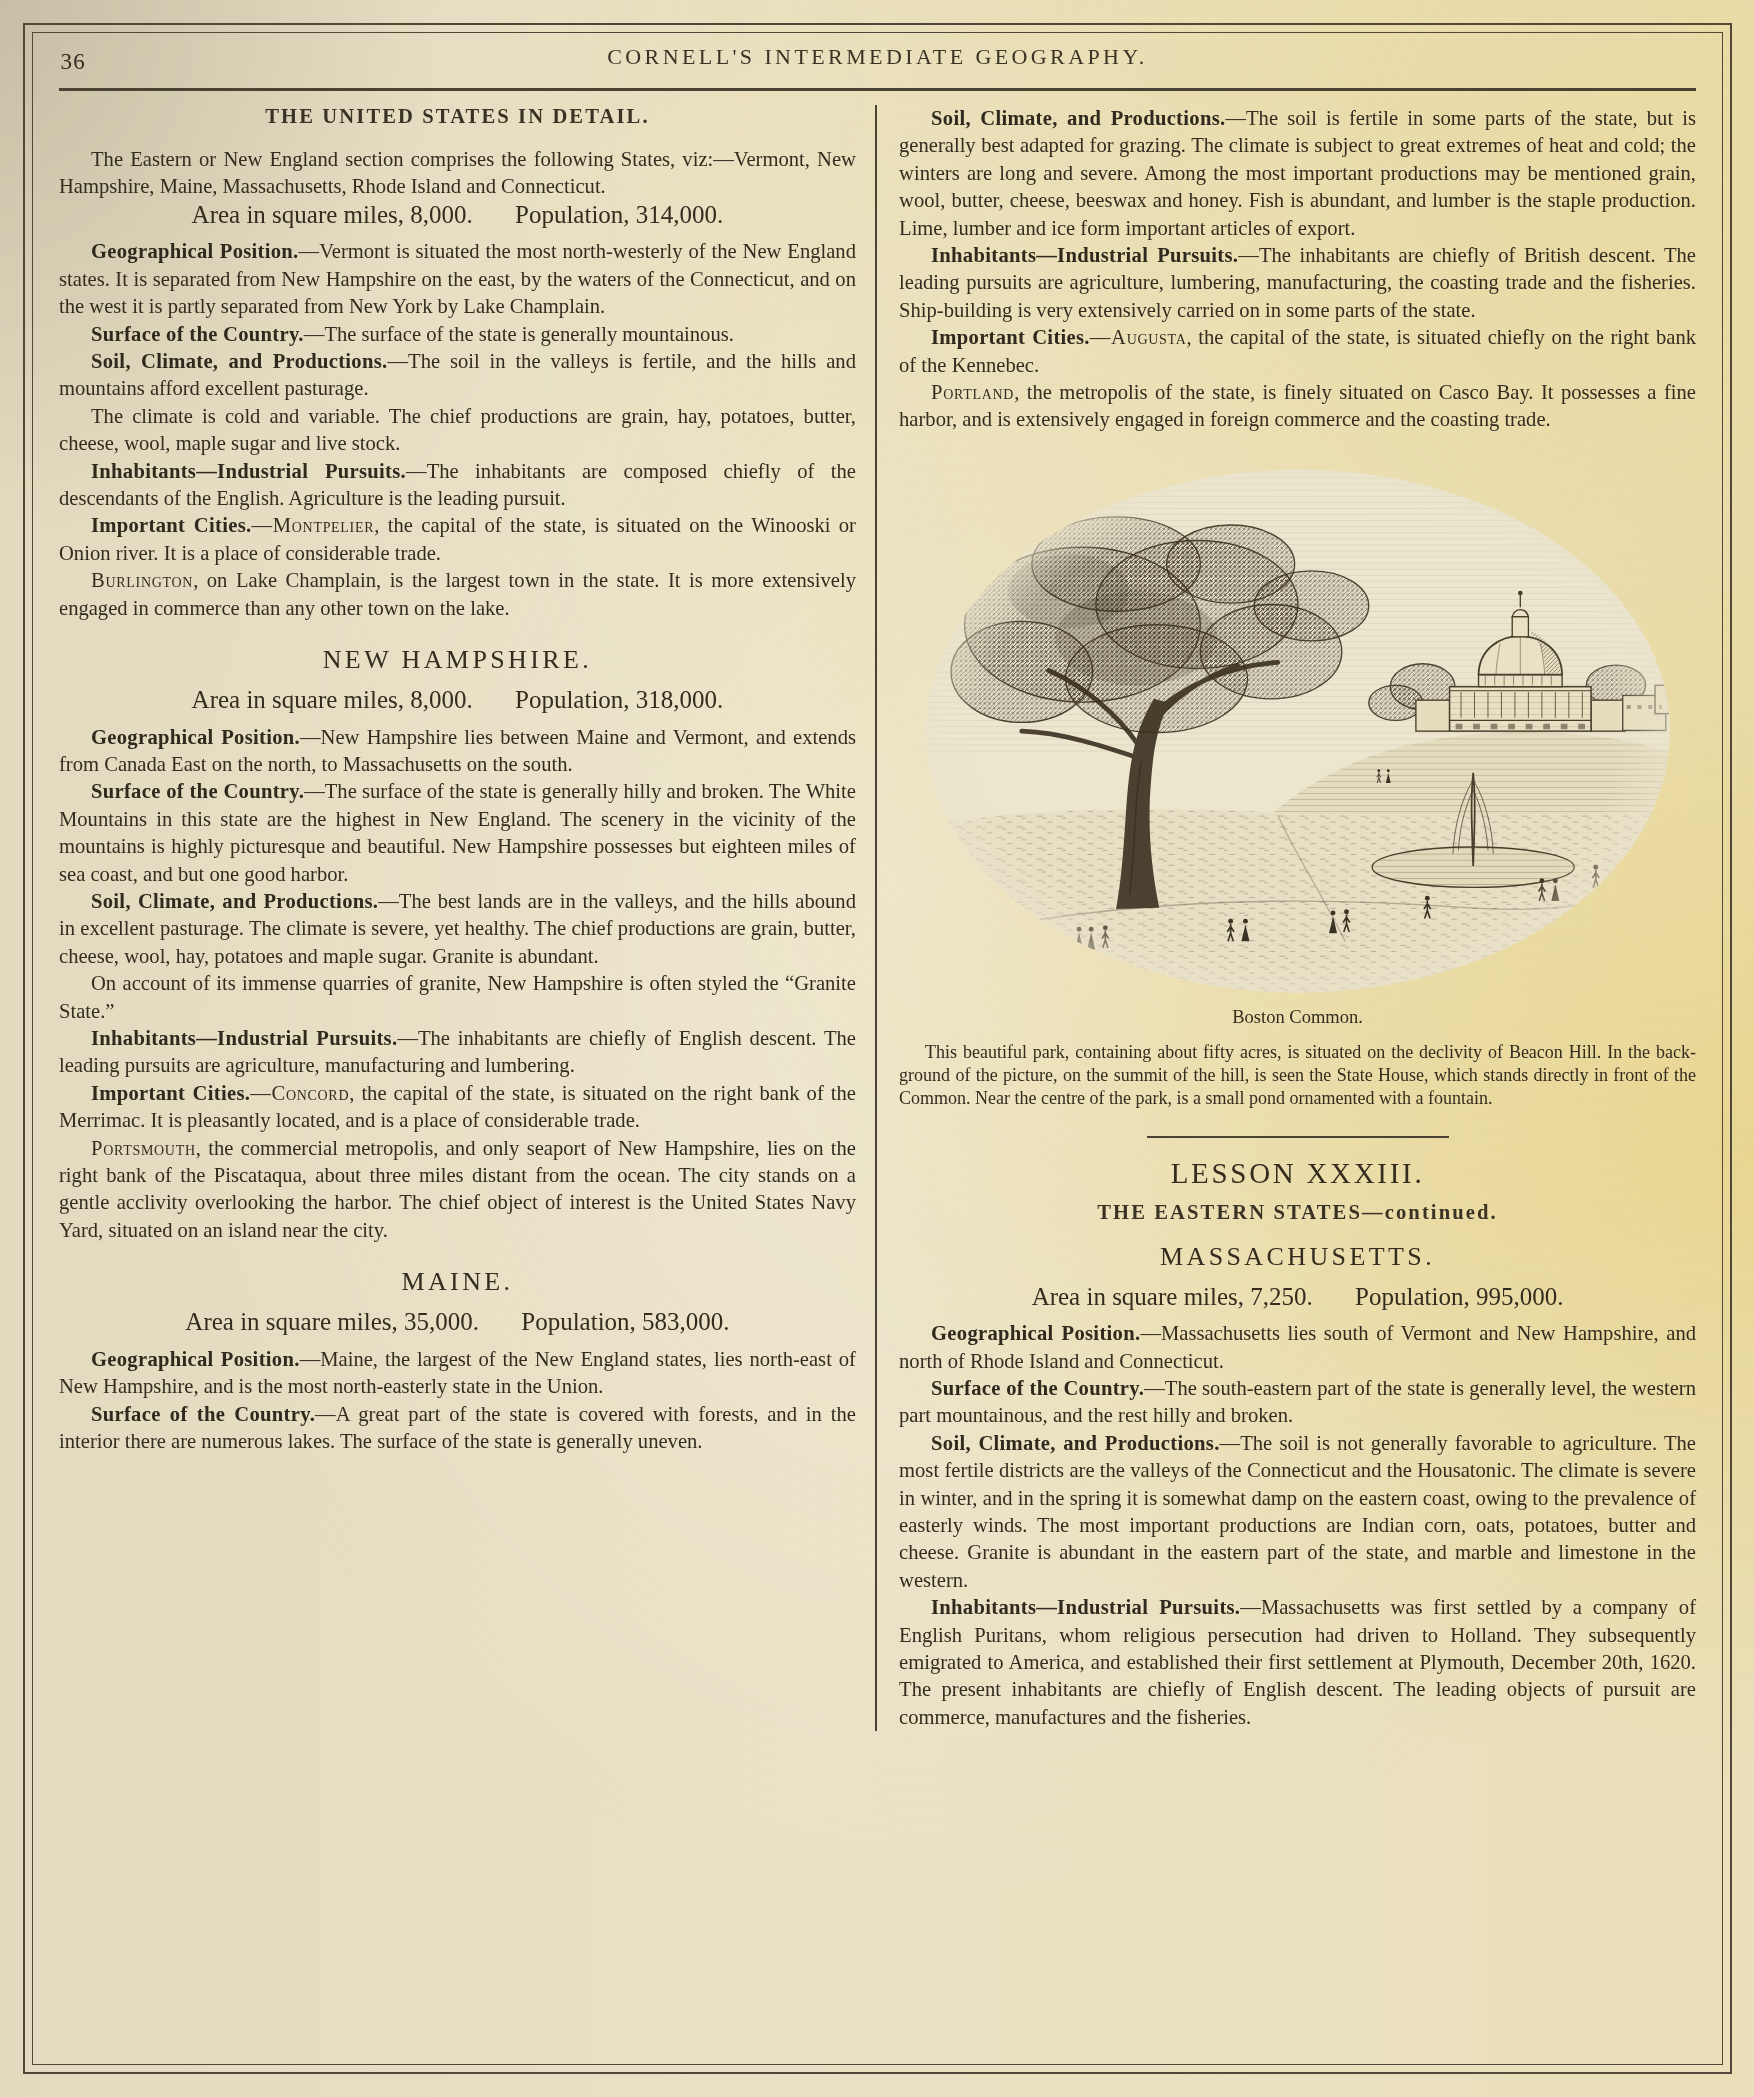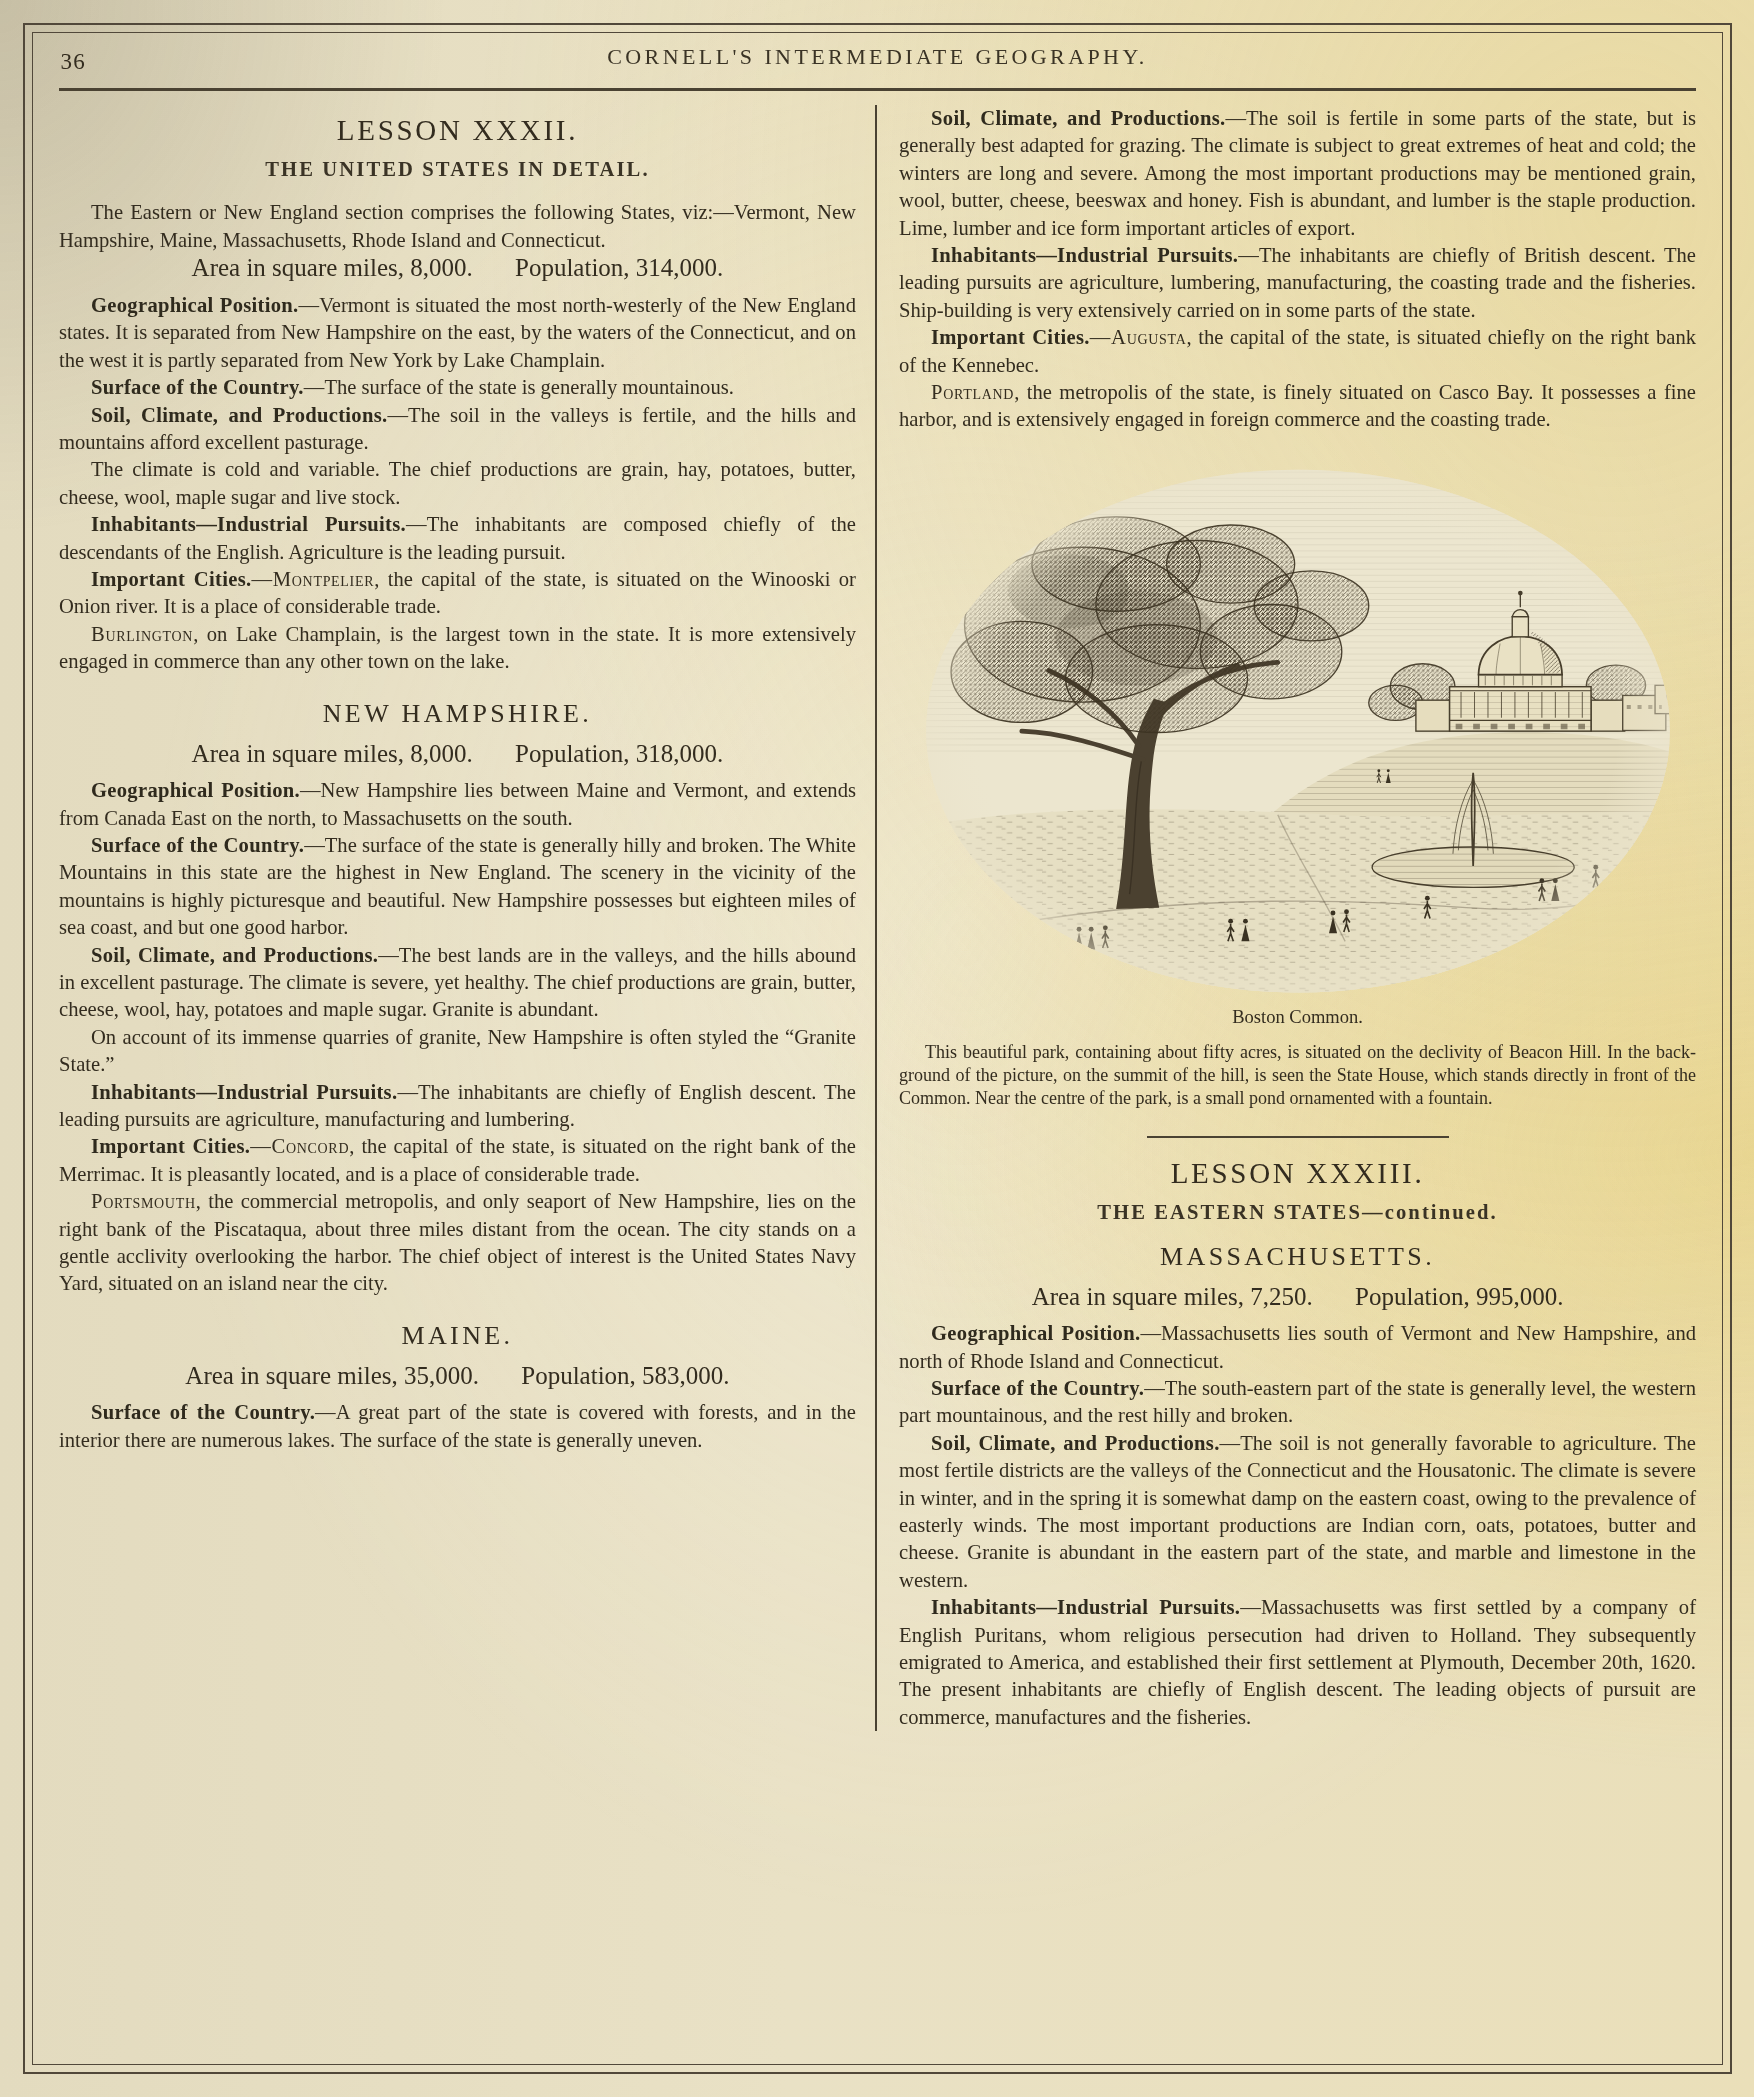--- a/index.html
+++ b/index.html
@@ -96,21 +96,20 @@
   <header class="page-header">
     <span class="pagenum">36</span>
     <h1 class="running-title">CORNELL'S INTERMEDIATE GEOGRAPHY.</h1>
   </header>
   <div class="header-rule"></div>
 
   <div class="columns">
 
     <section class="col col-left">
 
-      <h2 class="lesson-title">LESSON XXXII.</h2>
       <h3 class="lesson-subtitle">THE UNITED STATES IN DETAIL.</h3>
 
       <p class="para"><span class="ptext">The Eastern or New England section comprises the following States, viz:—Vermont, New Hampshire, Maine, Massachusetts, Rhode Island and Connecticut.</span></p>
 
       <section>
         <p class="stats">
           <span class="stat">Area in square miles, 8,000.</span>
           <span class="stat">Population, 314,000.</span>
         </p>
         <p class="para"><b class="lead">Geographical Position.</b><span class="sc"></span><span class="ptext">—Vermont is situated the most north-westerly of the New England states.  It is separated from New Hampshire on the east, by the waters of the Connecticut, and on the west it is partly separated from New York by Lake Champlain.</span></p>
@@ -136,20 +135,21 @@
         <p class="para"><b class="lead">Important Cities.</b><span class="sc">—Concord</span><span class="ptext">, the capital of the state, is situated on the right bank of the Merrimac.  It is pleasantly located, and is a place of considerable trade.</span></p>
         <p class="para"><b class="lead"></b><span class="sc">Portsmouth</span><span class="ptext">, the commercial metropolis, and only seaport of New Hampshire, lies on the right bank of the Piscataqua, about three miles distant from the ocean.  The city stands on a gentle acclivity overlooking the harbor.  The chief object of interest is the United States Navy Yard, situated on an island near the city.</span></p>
       </section>
 
       <section>
         <h3 class="state-heading">MAINE.</h3>
         <p class="stats">
           <span class="stat">Area in square miles, 35,000.</span>
           <span class="stat">Population, 583,000.</span>
         </p>
+        <p class="para"><b class="lead">Geographical Position.</b><span class="sc"></span><span class="ptext">—Maine, the largest of the New England states, lies north-east of New Hampshire, and is the most north-easterly state in the Union.</span></p>
         <p class="para"><b class="lead">Surface of the Country.</b><span class="sc"></span><span class="ptext">—A great part of the state is covered with forests, and in the interior there are numerous lakes.  The surface of the state is generally uneven.</span></p>
       </section>
 
     </section>
 
     <div class="col-divider"></div>
 
     <section class="col col-right">
 
       <section>

